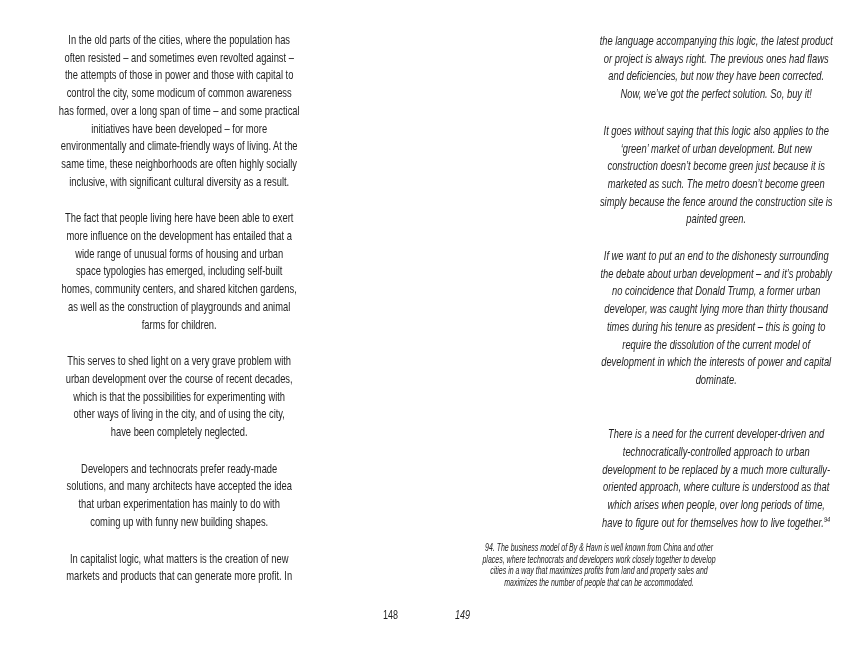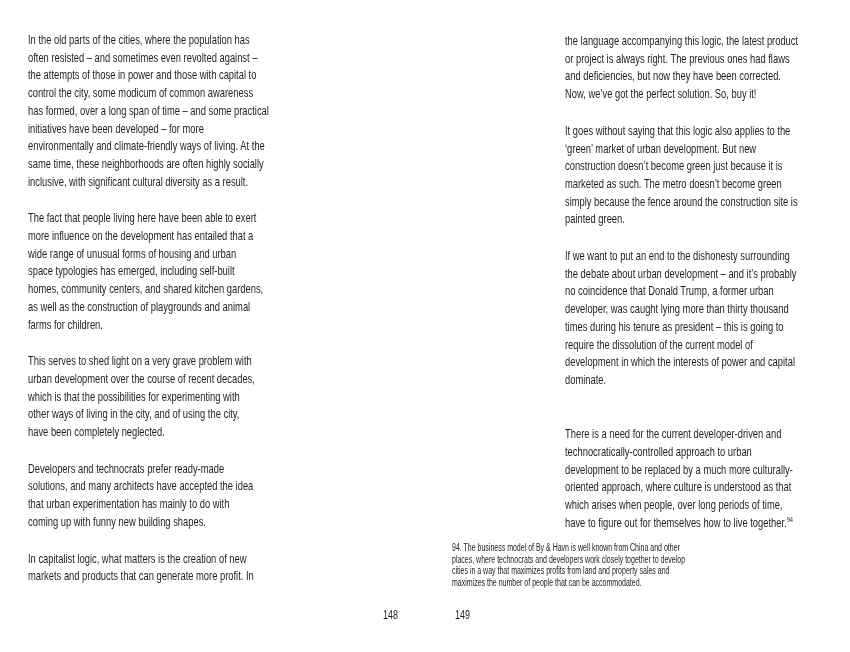--- a/index.html
+++ b/index.html
@@ -13,23 +13,24 @@
     position: relative;
     overflow: hidden;
     font-family: "Liberation Sans", sans-serif;
     color: #1f1f1f;
   }
   .page {
     position: absolute;
     top: 0;
     height: 652px;
     width: 425px;
+    text-align: center;
   }
   #page-left  { left: 0; }
-  #page-right { left: 425px; }
+  #page-right { left: 425px; font-style: italic; }
 
   .text-column {
     position: absolute;
     width: 420px;
     font-size: 13px;
     line-height: 17.7px;
     transform: scaleX(0.72);
     transform-origin: 0 0;
   }
   #left-column  { left: 28px;  top: 31px; }

